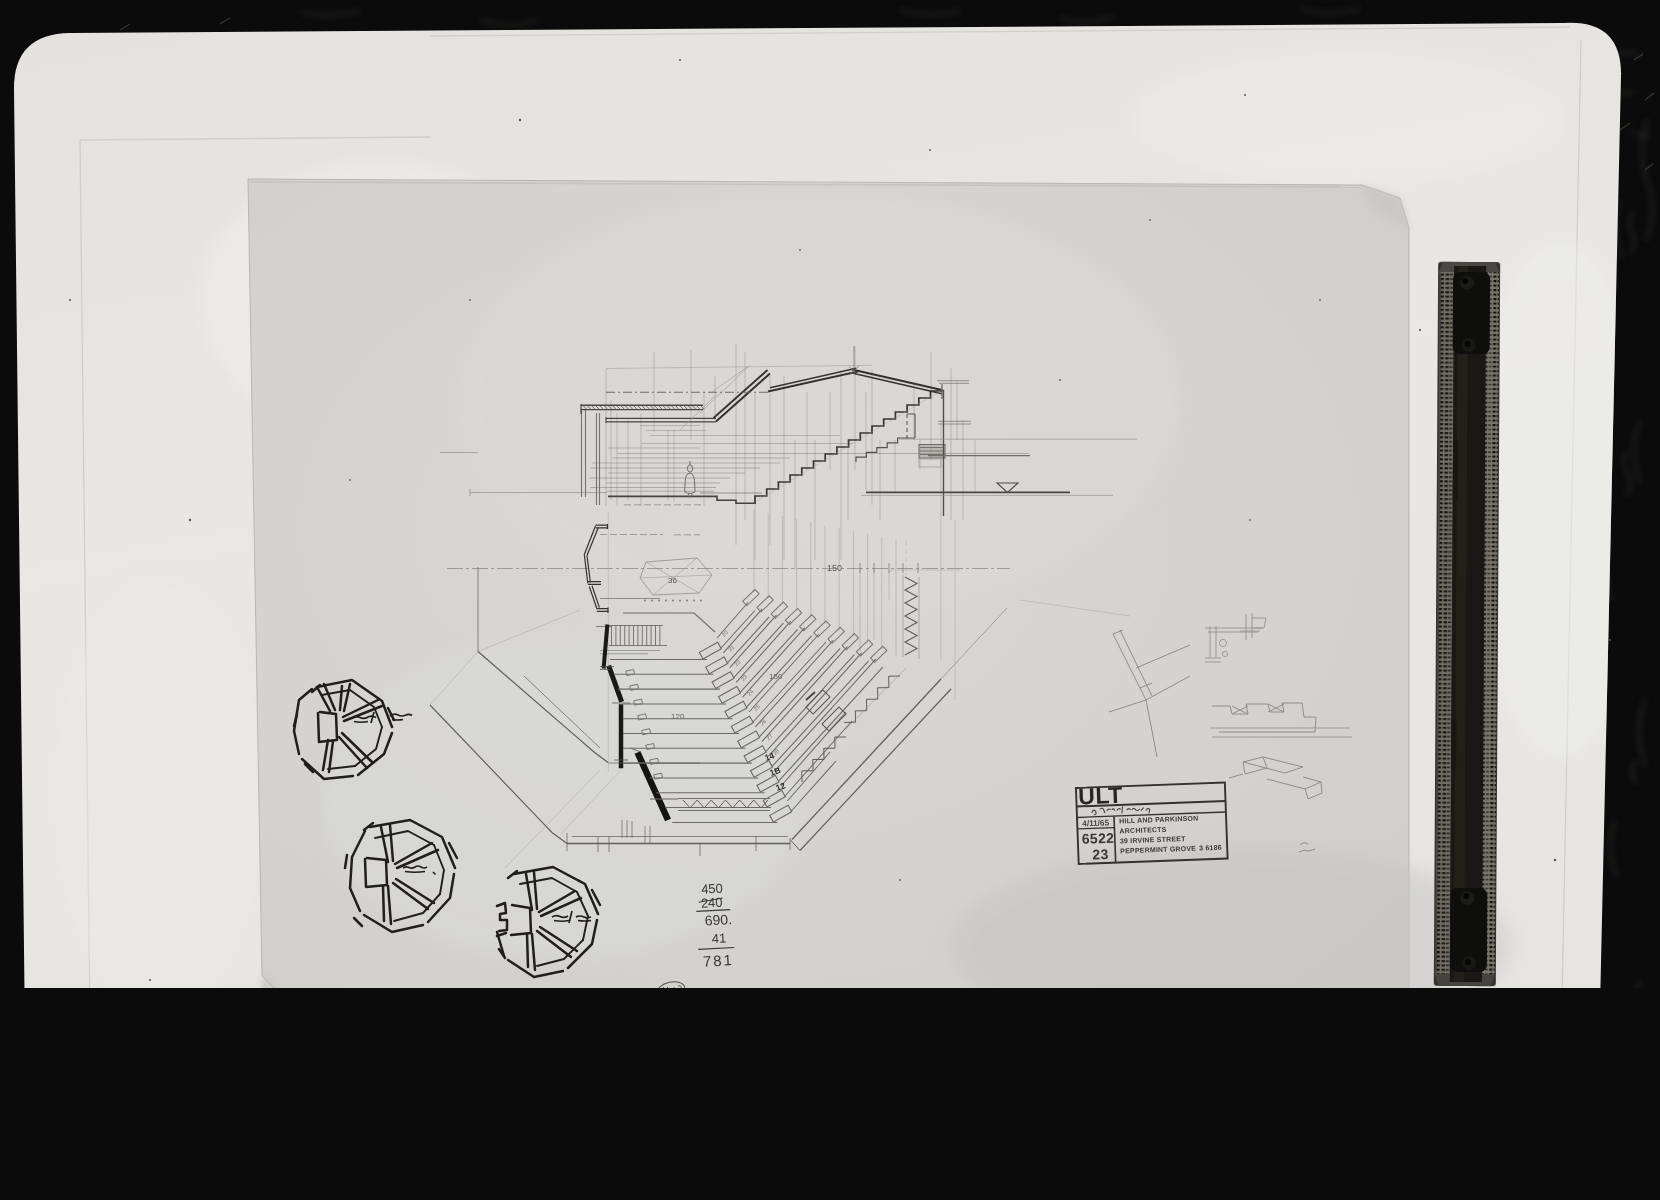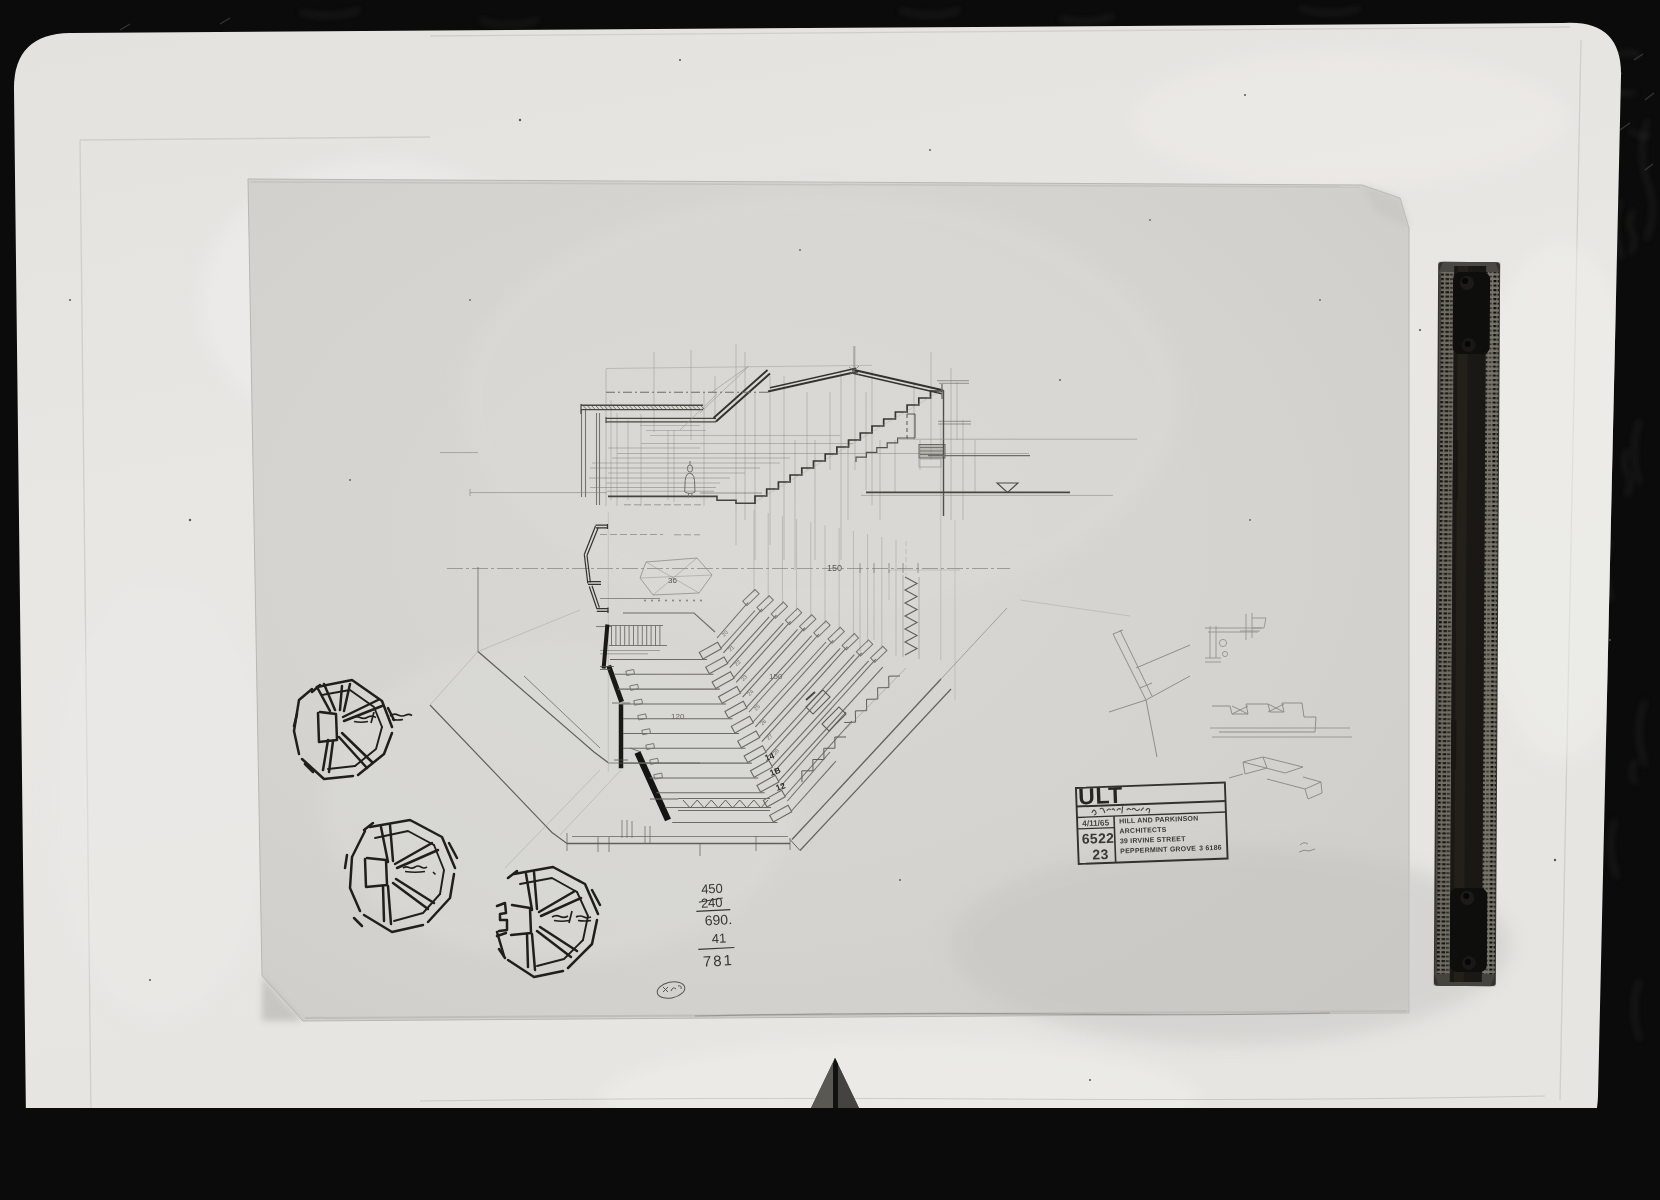--- a/index.html
+++ b/index.html
@@ -1,16 +1,16 @@
 <!DOCTYPE html>
 <html><head>
 <meta charset="utf-8">
 <style>
 html,body{margin:0;padding:0;background:#0b0b0b;}
-#stage{position:relative;width:1660px;height:1108px;overflow:hidden;background:#0b0b0b;font-family:"Liberation Sans",sans-serif;}
+#stage{position:relative;width:1660px;height:988px;overflow:hidden;background:#0b0b0b;font-family:"Liberation Sans",sans-serif;}
 svg{display:block}
 </style>
 </head>
 <body>
 <div id="stage">
 <svg width="1660" height="1200" viewBox="0 0 1660 1200">
 <defs>
 <linearGradient id="photoG" x1="0" y1="0" x2="0.25" y2="1">
 <stop offset="0" stop-color="#e3e2df"></stop>
 <stop offset="0.45" stop-color="#e8e7e4"></stop>

